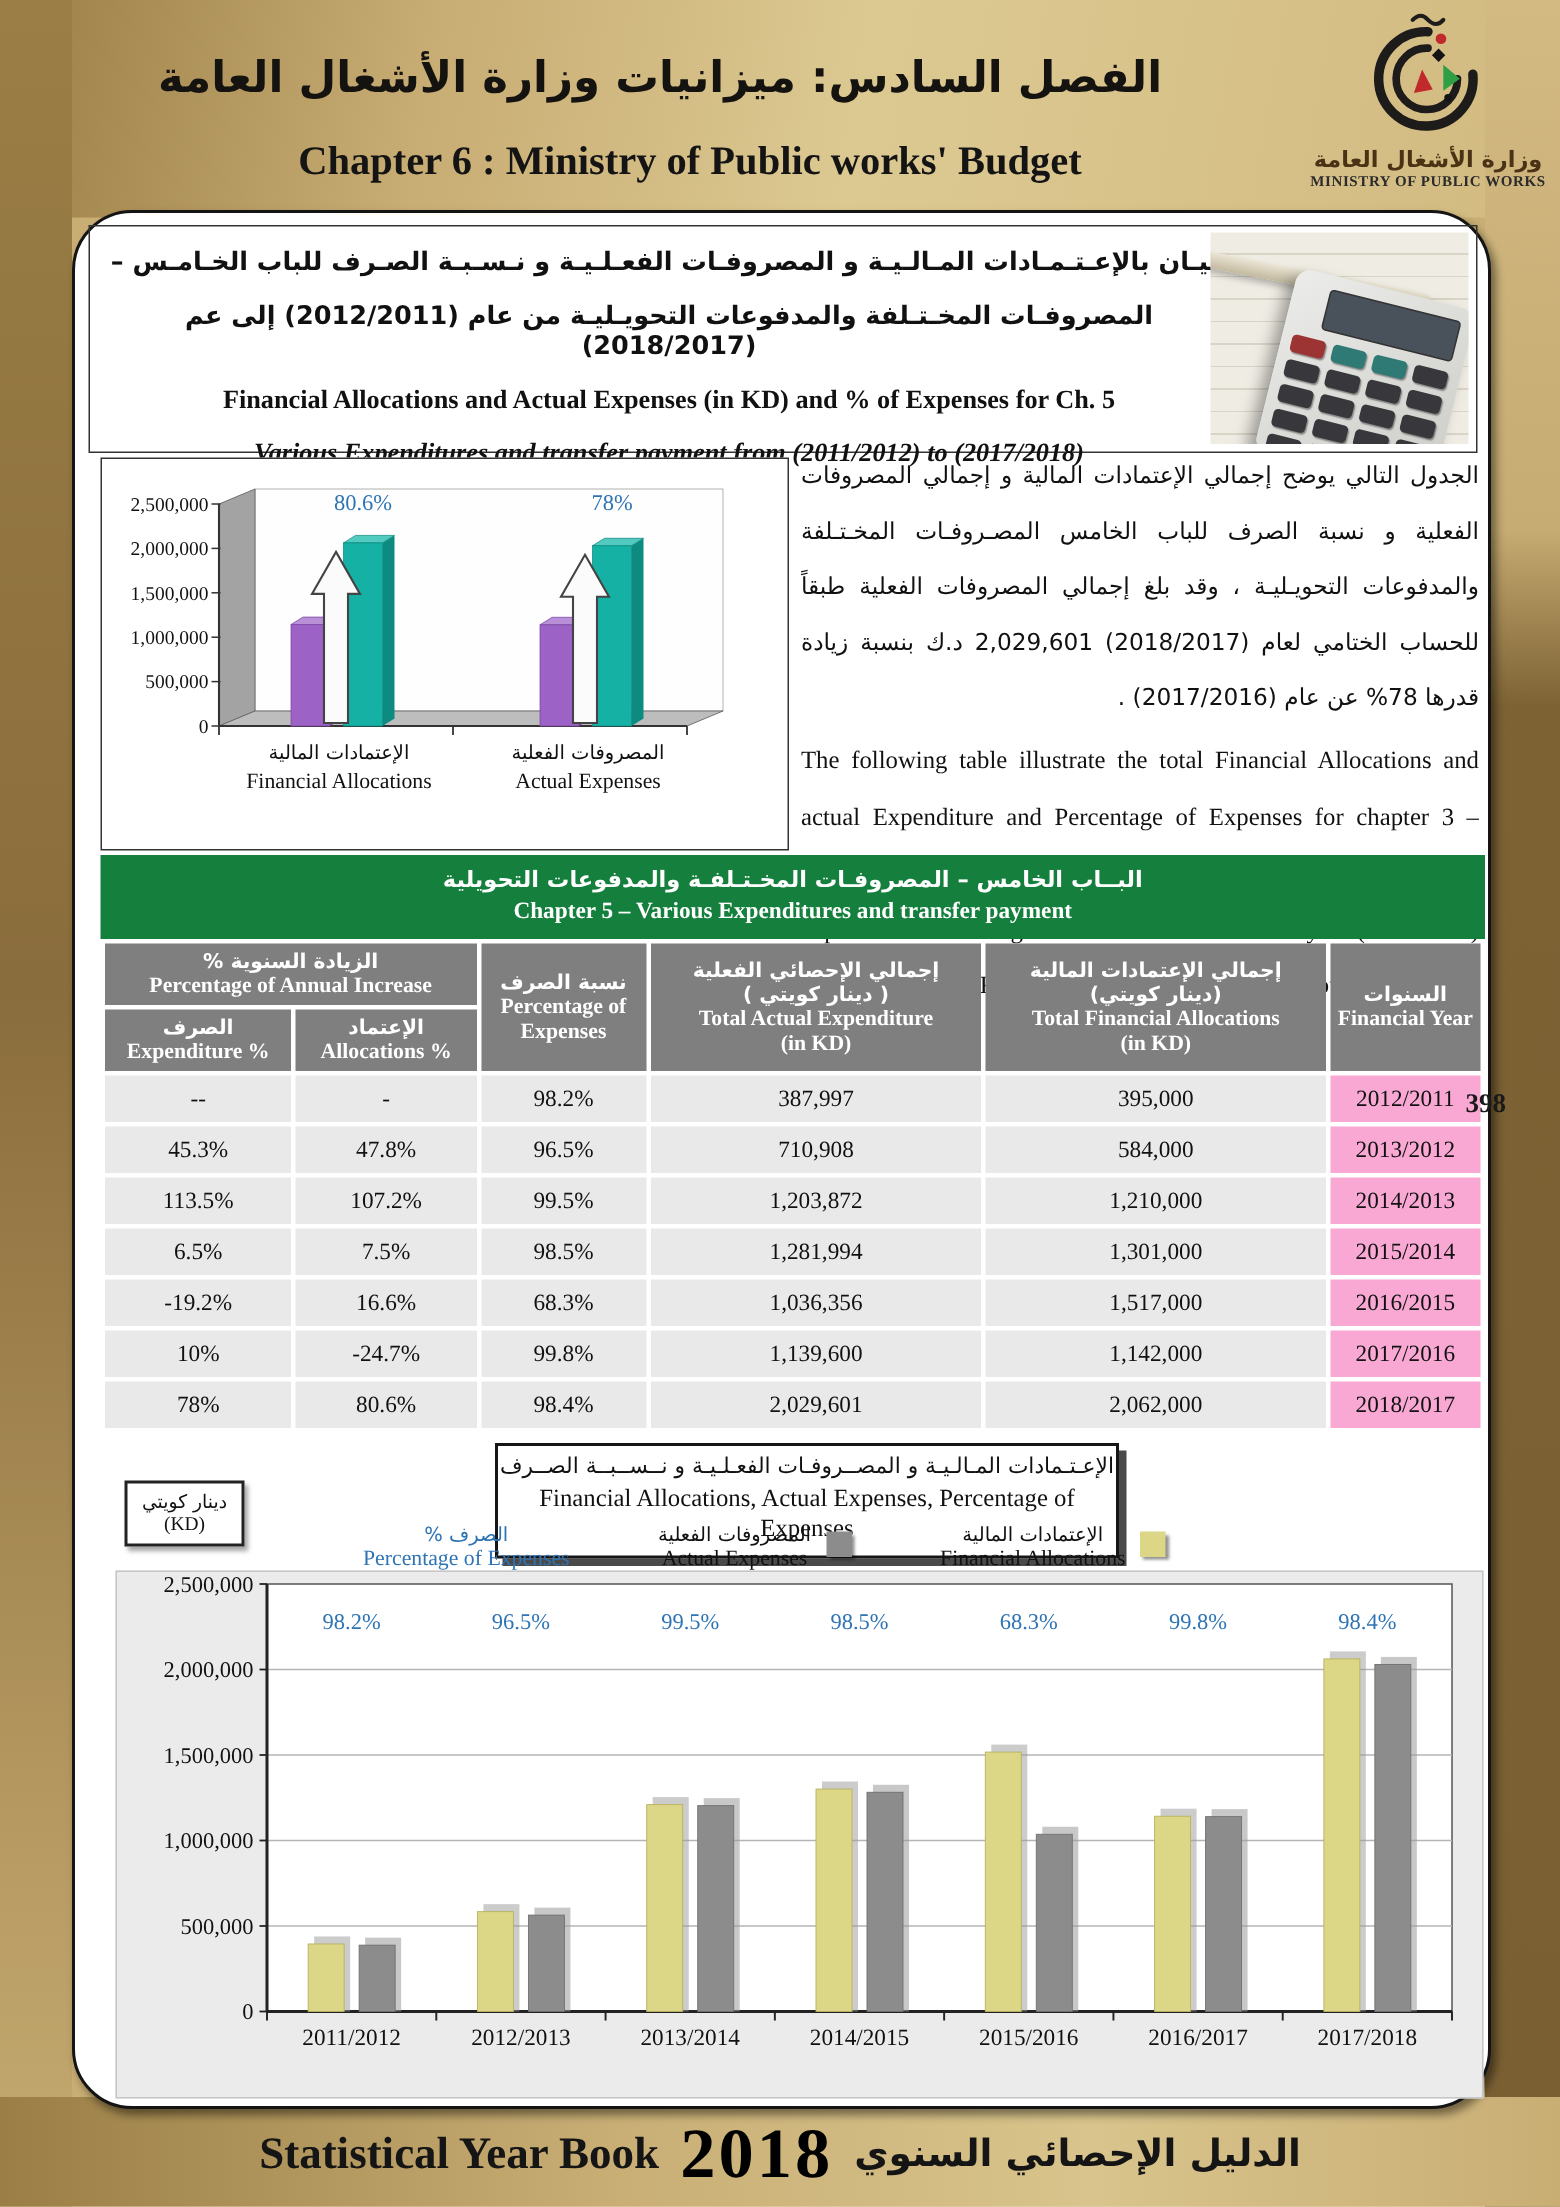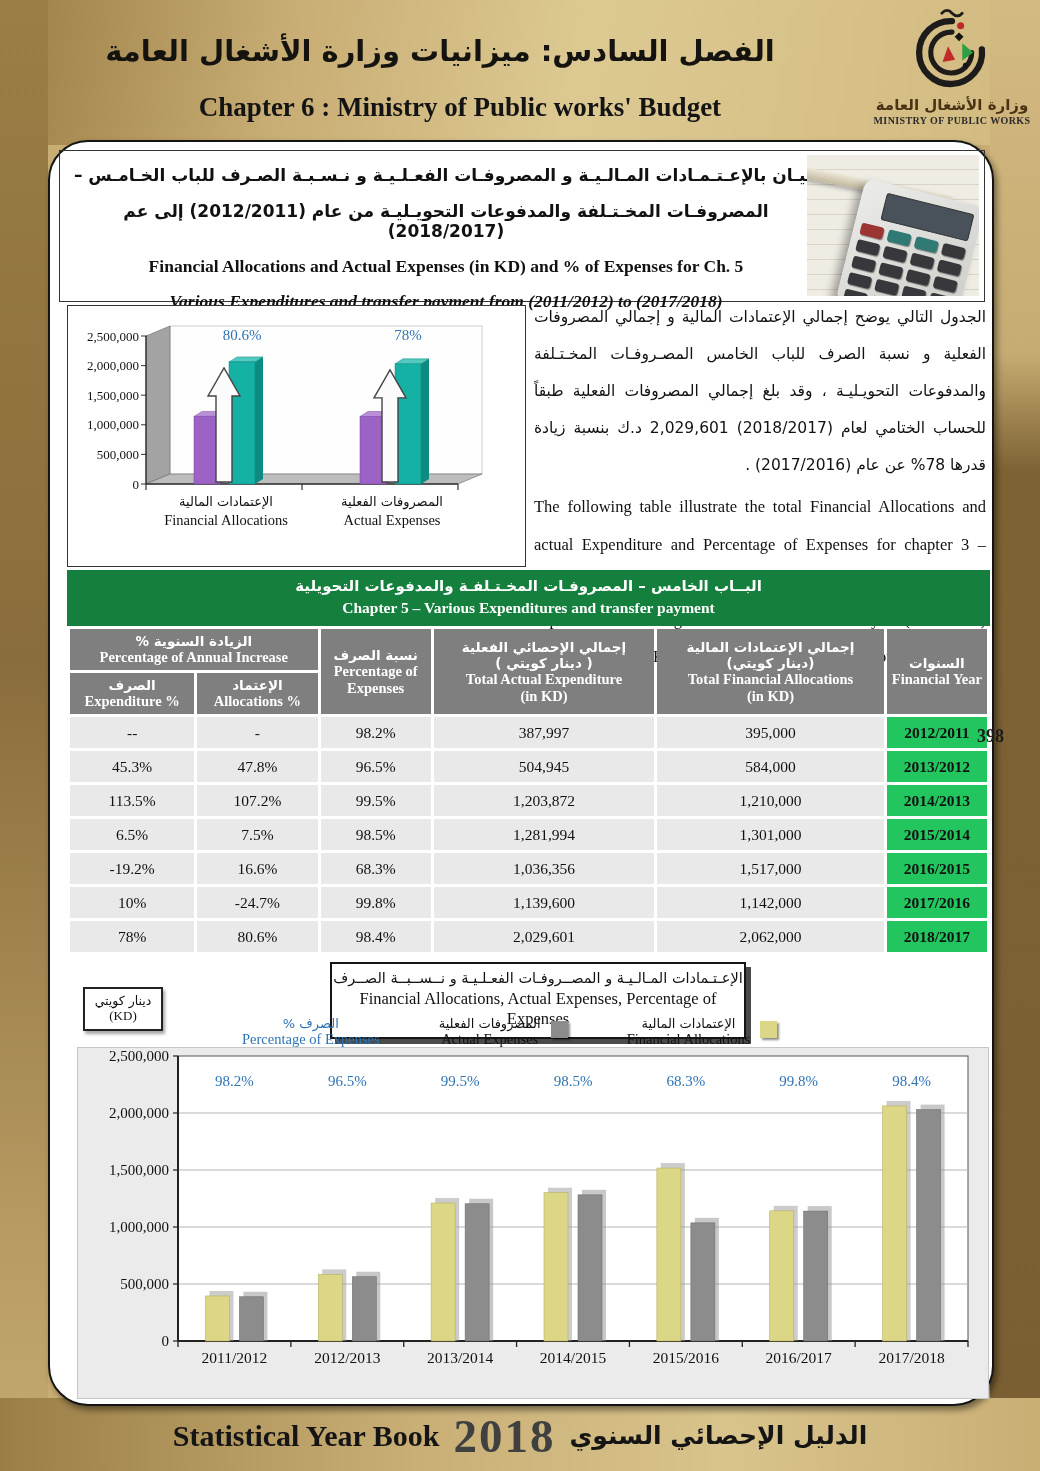--- a/index.html
+++ b/index.html
@@ -65,21 +65,21 @@
   
   .budget-table-wrap{position:absolute;left:17px;top:428px;width:923px;}
   .table-title{background:#15803d;color:#fff;text-align:center;padding:7px 17px 9px;}
   .table-title .t-ar{font-size:15px;font-weight:bold;font-family:"DejaVu Sans",sans-serif;direction:rtl;}
   .table-title .t-en{font-size:15.5px;font-weight:bold;margin-top:4px;}
   table.budget{width:100%;border-collapse:separate;border-spacing:3px;margin-top:0;}
   table.budget th{background:#7f7f7f;color:#fff;text-align:center;vertical-align:middle;padding:4px 2px;}
   .h-ar{display:block;font-family:"DejaVu Sans",sans-serif;font-size:13.5px;font-weight:bold;}
   .h-en{display:block;font-size:14.5px;font-weight:bold;margin-top:0;}
   table.budget td{background:#e9e9e9;text-align:center;font-size:15.5px;padding:6.5px 2px;}
-  table.budget td.year-cell{background:#22c55e;font-weight:bold;}
+  table.budget td.year-cell{background:#f9a8d4;font-weight:normal;}
 
   
   .chart-title-box{position:absolute;left:280px;top:820px;width:412px;background:#fff;border:2px solid #161616;
     box-shadow:5px 5px 0 #4a4a4a;text-align:center;padding:6px 0 8px;}
   .ct-ar{font-size:14.5px;font-family:"DejaVu Sans",sans-serif;direction:rtl;}
   .ct-en{font-size:16.5px;margin-top:3px;}
   .kd-box{position:absolute;left:33px;top:845px;width:76px;border:2px solid #222;background:#fff;text-align:center;
     padding:4px 0 5px;box-shadow:2px 3px 3px rgba(0,0,0,.35);}
   .kd-ar{font-size:12.5px;font-family:"DejaVu Sans",sans-serif;}
   .kd-en{font-size:13px;}
@@ -88,21 +88,21 @@
   .bl-text{text-align:center;}
   .bl-ar{font-size:13px;font-family:"DejaVu Sans",sans-serif;}
   .bl-en{font-size:14.5px;}
   .bl-swatch{width:17px;height:17px;margin-top:5px;box-shadow:2px 2px 2px rgba(0,0,0,.45);}
   .pct-blue .bl-ar,.pct-blue .bl-en{color:#2e74b5;}
   .big-chart{position:absolute;left:27px;top:905px;width:910px;height:350px;background:#ebebeb;border:1px solid #c6c6c6;}
 
   
   .footer{position:absolute;left:0;top:1400px;width:100%;height:71px;display:flex;align-items:center;justify-content:center;gap:14px;}
   .f-book{font-size:30px;font-weight:bold;color:#151515;}
-  .f-year{font-size:47px;font-weight:bold;letter-spacing:2px;color:#404040;line-height:40px;}
+  .f-year{font-size:47px;font-weight:bold;letter-spacing:2px;color:#000000;line-height:40px;}
   .f-ar{font-size:25px;font-weight:bold;font-family:"DejaVu Sans",sans-serif;color:#151515;}
   .f-page{position:absolute;right:36px;top:50%;transform:translateY(-50%);font-size:18px;font-weight:bold;color:#1a1a1a;}
 </style>
 </head>
 <body>
 
 <div class="bg-top"></div>
 <div class="bg-left"></div>
 <div class="bg-right"></div>
 <div class="bg-bottom"></div>
@@ -270,21 +270,21 @@
             <td>-</td>
             <td>98.2%</td>
             <td>387,997</td>
             <td>395,000</td>
             <td class="year-cell">2012/2011</td>
           </tr>
           <tr>
             <td>45.3%</td>
             <td>47.8%</td>
             <td>96.5%</td>
-            <td>504,945</td>
+            <td>710,908</td>
             <td>584,000</td>
             <td class="year-cell">2013/2012</td>
           </tr>
           <tr>
             <td>113.5%</td>
             <td>107.2%</td>
             <td>99.5%</td>
             <td>1,203,872</td>
             <td>1,210,000</td>
             <td class="year-cell">2014/2013</td>

